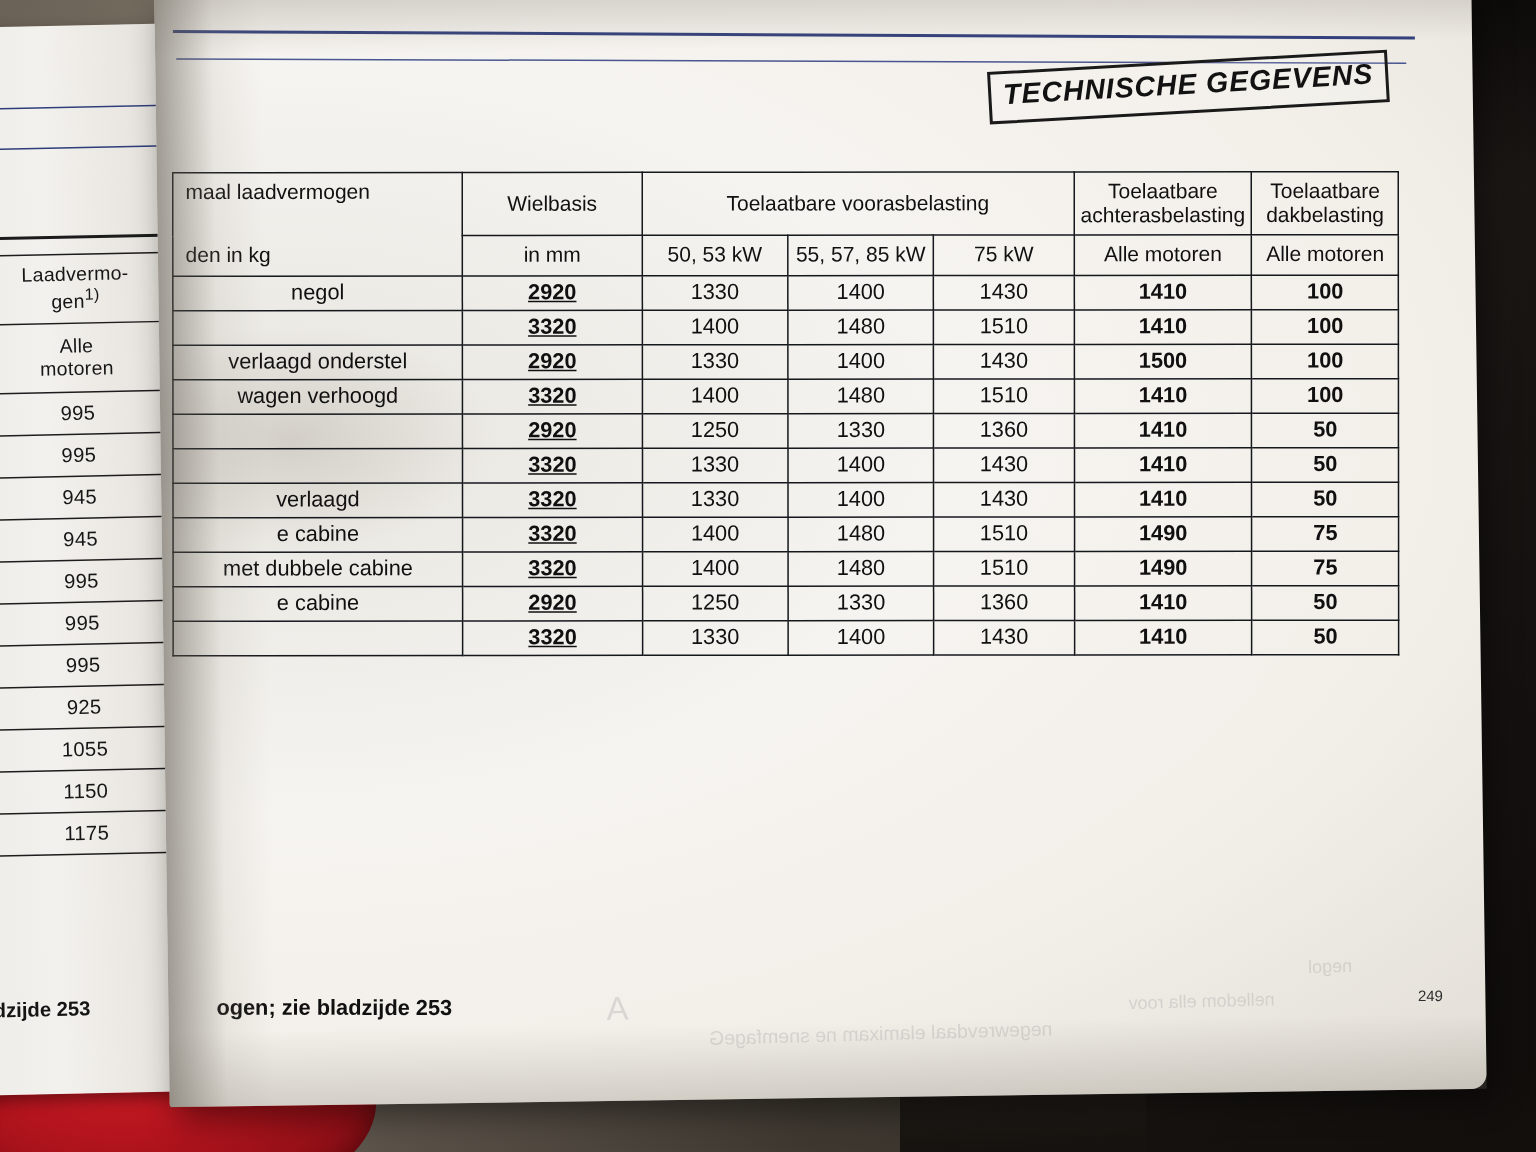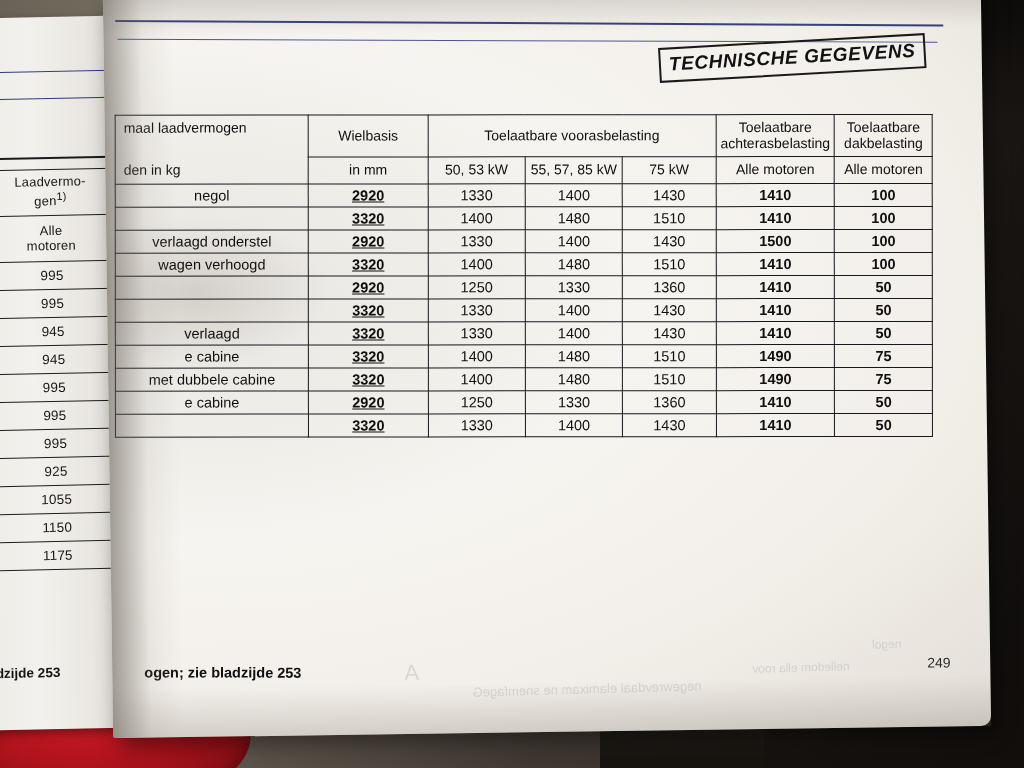--- a/index.html
+++ b/index.html
@@ -173,22 +173,22 @@
   col.c5 { width: 96px; }
   col.c6 { width: 106px; }
   col.c7 { width: 98px; }
 
   .table-footnote {
     position: absolute; left: 32px; top: 668px;
     font-size: 14.5px; font-weight: bold; color: #101010;
     transform: rotate(0.9deg);
   }
   .page-number {
-    position: absolute; right: 40px; bottom: 56px;
-    font-size: 14px; color: #2c2c2c;
+    position: absolute; right: 28px; bottom: 56px;
+    font-size: 10px; color: #2c2c2c;
     transform: rotate(0.9deg);
   }
 
   
   .ghost {
     position: absolute;
     color: rgba(90,95,105,0.17);
     font-size: 13px;
     transform: scaleX(-1) rotate(0.8deg);
     pointer-events: none;

